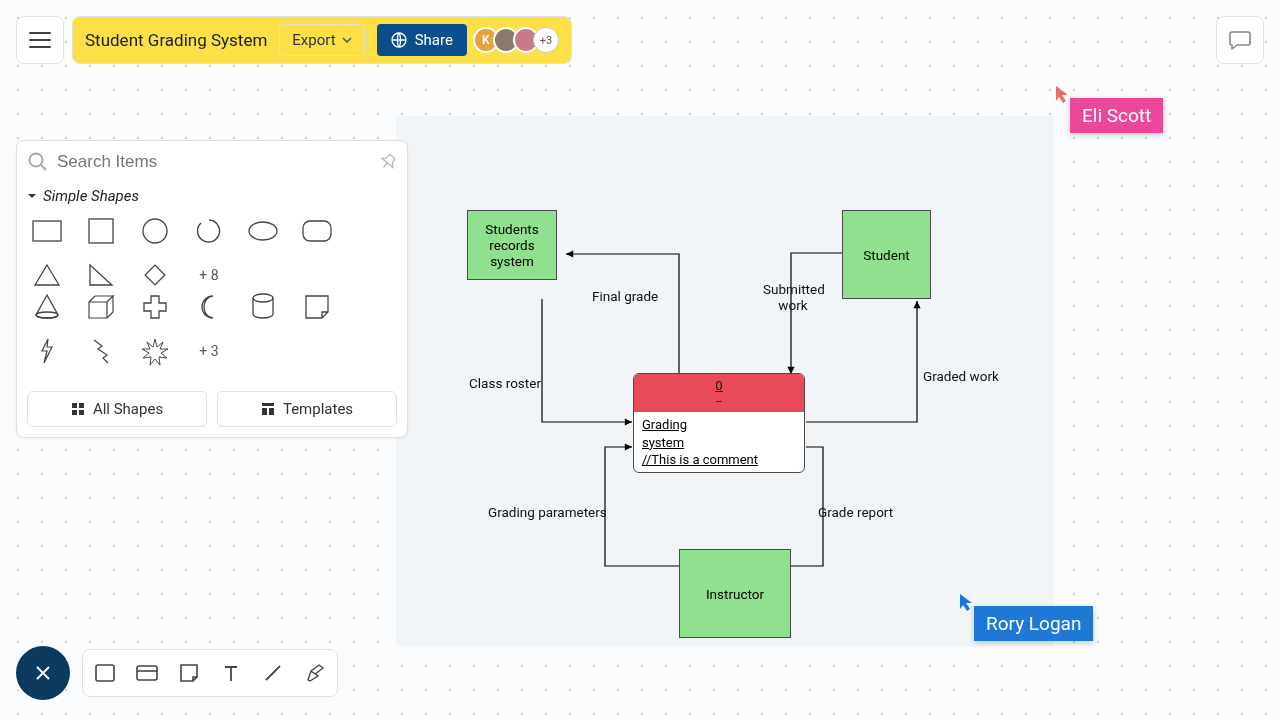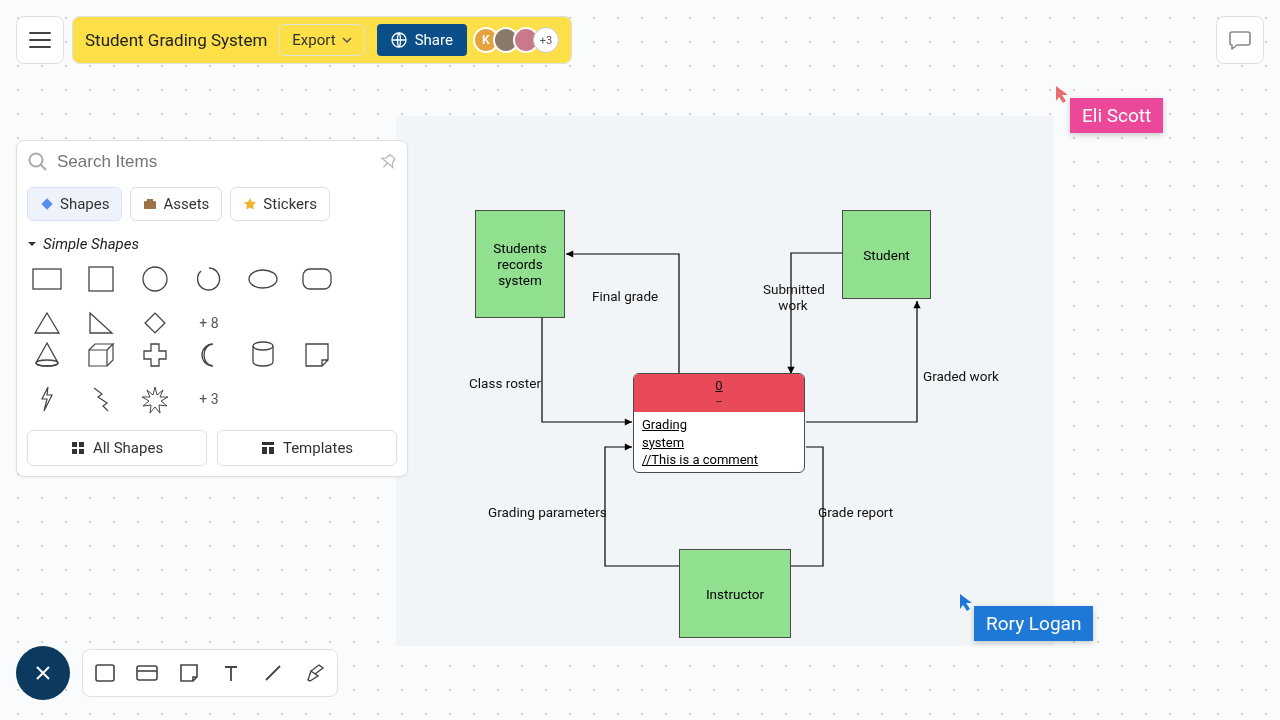--- a/index.html
+++ b/index.html
@@ -24,21 +24,21 @@
   .search-row { display: flex; align-items: center; gap: 8px; margin-bottom: 14px; }
   .search-input { flex: 1; border: none; outline: none; font-size: 17px; color: #888; }
   .pin-icon { color: #bbb; }
   .tabs-row { display: flex; gap: 8px; margin-bottom: 14px; }
   .tab-chip { border: 1px solid #e0e0e0; border-radius: 6px; padding: 7px 12px; display: flex; align-items: center; gap: 6px; cursor: pointer; font-size: 15px; color: #333; }
   .tab-chip.active { background: #eef3fb; border-color: #d8e3f5; }
   .section-header { display: flex; align-items: center; gap: 6px; font-size: 15px; color: #222; margin: 12px 0 10px 0; cursor: pointer; font-style: italic; }
   .shape-grid { display: grid; grid-template-columns: repeat(6, 40px); gap: 12px 14px; align-items: center; }
   .shape-cell { width: 40px; height: 32px; display: flex; align-items: center; justify-content: center; cursor: grab; }
   .more-count { font-size: 14px; color: #555; }
-  .bottom-btns { display: flex; gap: 10px; margin-top: 15px; }
+  .bottom-btns { display: flex; gap: 10px; margin-top: 24px; }
   .pill-btn { flex: 1; border: 1px solid #e0e0e0; border-radius: 6px; padding: 8px 10px; display: flex; align-items: center; justify-content: center; gap: 8px; cursor: pointer; font-size: 15px; color: #333; }
 
   
   .bottom-toolbar { position: absolute; bottom: 20px; left: 16px; display: flex; align-items: center; gap: 12px; z-index: 10; }
   .close-round { width: 54px; height: 54px; border-radius: 50%; background: #0b3a5e; display: flex; align-items: center; justify-content: center; cursor: pointer; }
   .tool-group { background: #fff; border: 1px solid #e0e0e0; border-radius: 8px; height: 48px; display: flex; align-items: center; padding: 0 10px; gap: 18px; }
   .tool-icon { width: 24px; height: 24px; display: flex; align-items: center; justify-content: center; cursor: pointer; color: #444; }
 
   
   .diagram { position: absolute; left: 396px; top: 116px; width: 658px; height: 530px; background: #f1f5f8; z-index: 2; }
@@ -105,41 +105,20 @@
   <div class="search-row">
     <svg width="22" height="22" viewBox="0 0 22 22">
         <circle cx="9" cy="9" r="6.5" stroke="#aaa" stroke-width="2" fill="none"></circle>
         <path d="M14 14l5 5" stroke="#aaa" stroke-width="2"></path>
       </svg>
     <input class="search-input" placeholder="Search Items" style="">
     <svg class="pin-icon" width="18" height="18" viewBox="0 0 18 18">
         <path d="M6 2l6 0 1 5 3 3-14 0 3-3 1-5zM9 10v6" stroke="#bbb" stroke-width="1.4" fill="none" transform="rotate(40 9 9)"></path>
       </svg>
   </div>
-  <div class="tabs-row">
-    <div class="tab-chip active">
-      <svg width="14" height="14" viewBox="0 0 14 14">
-          <rect x="3" y="3" width="8" height="8" fill="#5b8def" transform="rotate(45 7 7)"></rect>
-        </svg>
-      <span>Shapes</span>
-    </div>
-    <div class="tab-chip">
-      <svg width="14" height="14" viewBox="0 0 14 14">
-          <rect x="1" y="4" width="12" height="8" rx="1" fill="#a07048"></rect>
-          <rect x="4" y="2" width="6" height="2" fill="#a07048"></rect>
-        </svg>
-      <span>Assets</span>
-    </div>
-    <div class="tab-chip">
-      <svg width="14" height="14" viewBox="0 0 14 14">
-          <path d="M7 1l1.8 3.8 4.2.5-3 3 0.8 4.1L7 10.5 3.2 12.4 4 8.3 1 5.3l4.2-.5z" fill="#f0b429"></path>
-        </svg>
-      <span>Stickers</span>
-    </div>
-  </div>
 
   <div class="section-header">
     <svg width="10" height="8" viewBox="0 0 10 8">
         <path d="M1 2l4 4 4-4" fill="#333"></path>
       </svg>
     <span>Simple Shapes</span>
   </div>
   <div class="shape-grid">
     <div class="shape-cell">
         <svg width="30" height="22">
@@ -323,21 +302,21 @@
 
     <path d="M465 137 L395 137 L395 258" stroke="#000" fill="none" stroke-width="1.2" marker-end="url(#arrow)"></path>
 
     <path d="M410 306 L521 306 L521 185" stroke="#000" fill="none" stroke-width="1.2" marker-end="url(#arrow)"></path>
 
     <path d="M290 450 L209 450 L209 331 L236 331" stroke="#000" fill="none" stroke-width="1.2" marker-end="url(#arrow)"></path>
 
     <path d="M410 331 L427 331 L427 450 L374 450" stroke="#000" fill="none" stroke-width="1.2" marker-end="url(#arrow)"></path>
   </svg>
 
-  <div class="node green" style="left:79px;top:94px;width:90px;height:108px;white-space:pre-line">Students
+  <div class="node green" style="left:71px;top:94px;width:90px;height:70px;white-space:pre-line">Students
 records
 system</div>
   <div class="node green" style="left:446px;top:94px;width:89px;height:89px">Student</div>
   <div class="node green" style="left:283px;top:433px;width:112px;height:89px">Instructor</div>
 
   <div class="center-node" style="left:237px;top:257px;width:172px;height:100px">
     <div class="center-head">
       <span class="u0">0</span><br>
       <span style="font-size:10px">--</span>
     </div>

